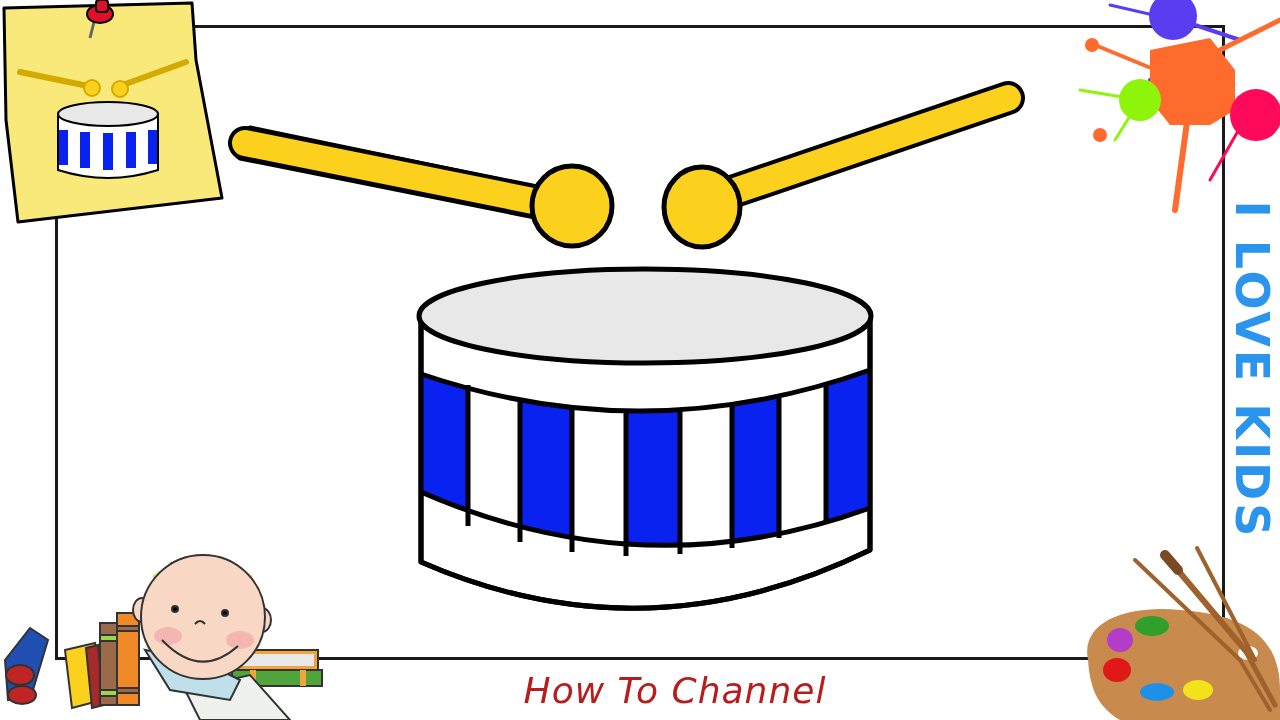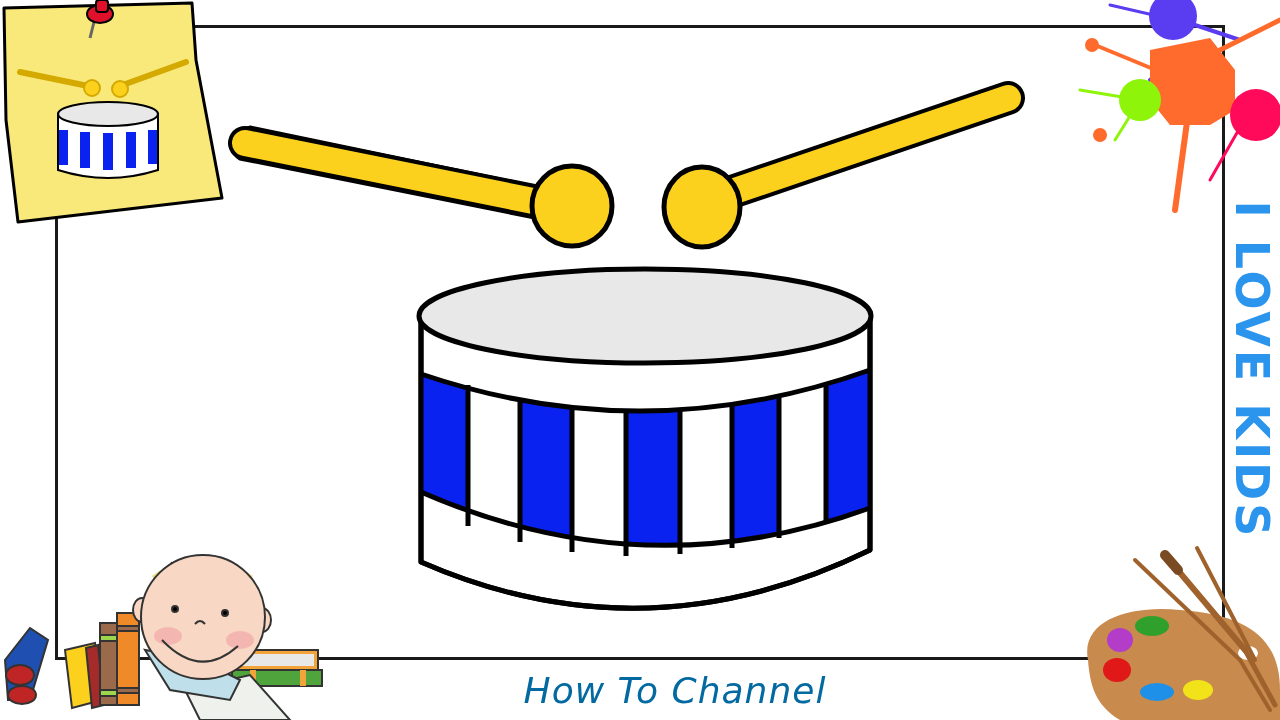--- a/index.html
+++ b/index.html
@@ -18,21 +18,21 @@
     }
     .side-text span {
       display:block; transform:rotate(90deg); white-space:nowrap;
       font-family:"DejaVu Sans", sans-serif; font-weight:bold;
       font-size:46px; letter-spacing:3px; color:#2b95ee;
     }
     .channel {
       position:absolute; left:505px; top:664px; width:340px; height:52px;
       display:flex; align-items:center; justify-content:center;
       font-family:"DejaVu Sans", sans-serif; font-style:italic;
-      font-size:36px; color:#0369a1; letter-spacing:1px;
+      font-size:36px; color:#b91c1c; letter-spacing:1px;
     }
   </style>
 </head>
 <body>
 
 <div class="frame"></div>
 
 <svg class="layer" width="1280" height="720" viewBox="0 0 1280 720">
 
   <g stroke="#000" stroke-width="5" fill="#fcd11e" stroke-linejoin="round">

